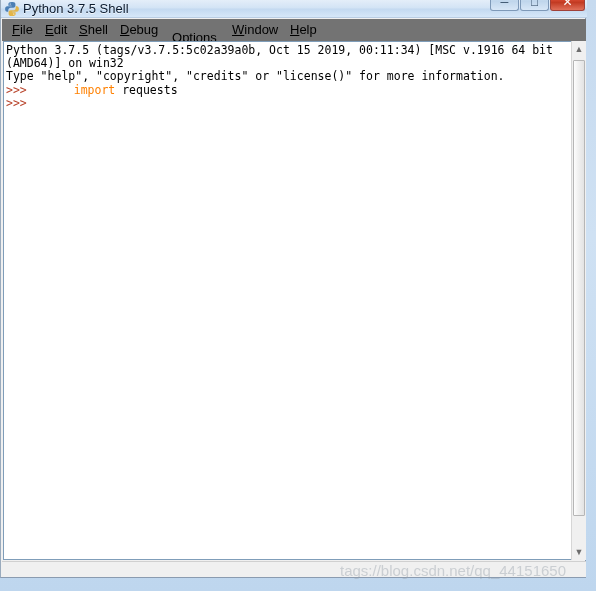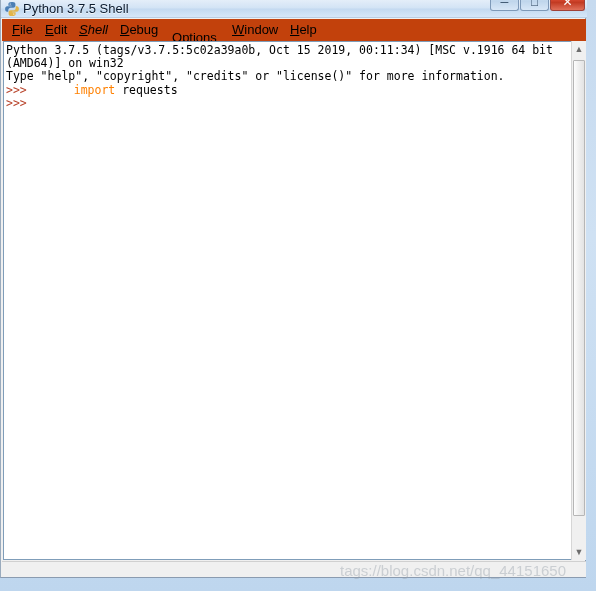--- a/index.html
+++ b/index.html
@@ -124,21 +124,21 @@
     font-family: "Liberation Sans", sans-serif;
   }
   #btn-close .win-btn-glyph { color: #fff; font-size: 12px; }
 
   
   #menu-bar {
     position: absolute;
     left: 1px; top: 19px;
     width: 584px;
     height: 22px;
-    background: #c2410c;
+    background: #737373;
     box-sizing: border-box;
   }
   .menu-item {
     position: absolute;
     top: 0;
     height: 22px;
     line-height: 22px;
     font-size: 13px;
     color: #000;
     padding: 0 4px;
@@ -290,21 +290,21 @@
       <div class="win-btn-glyph">□</div>
     </div>
     <div class="win-btn" id="btn-close">
       <div class="win-btn-glyph">✕</div>
     </div>
   </div>
 
   <div id="menu-bar">
       <div class="menu-item" style="left: 6px;"><u>F</u>ile</div>
       <div class="menu-item" style="left: 39px;"><u>E</u>dit</div>
-      <div class="menu-item" style="left: 73px; font-style: italic;"><u>S</u>hell</div>
+      <div class="menu-item" style="left: 73px;"><u>S</u>hell</div>
       <div class="menu-item" style="left: 114px;"><u>D</u>ebug</div>
       <div class="menu-item" style="left: 166px; margin-top: 8px;"><u>O</u>ptions</div>
       <div class="menu-item" style="left: 226px;"><u>W</u>indow</div>
       <div class="menu-item" style="left: 284px;"><u>H</u>elp</div>
     </div>
 
   <div id="shell-text-area">
     <div id="shell-text"><div><span class="tok-plain">Python 3.7.5 (tags/v3.7.5:5c02a39a0b, Oct 15 2019, 00:11:34) [MSC v.1916 64 bit</span></div><div><span class="tok-plain">(AMD64)] on win32</span></div><div><span class="tok-plain">Type "help", "copyright", "credits" or "license()" for more information.</span></div><div><span class="tok-prompt">&gt;&gt;&gt; </span><span class="tok-keyword">import</span><span class="tok-plain"> requests</span></div><div><span class="tok-prompt">&gt;&gt;&gt; </span></div></div>
   </div>
 

